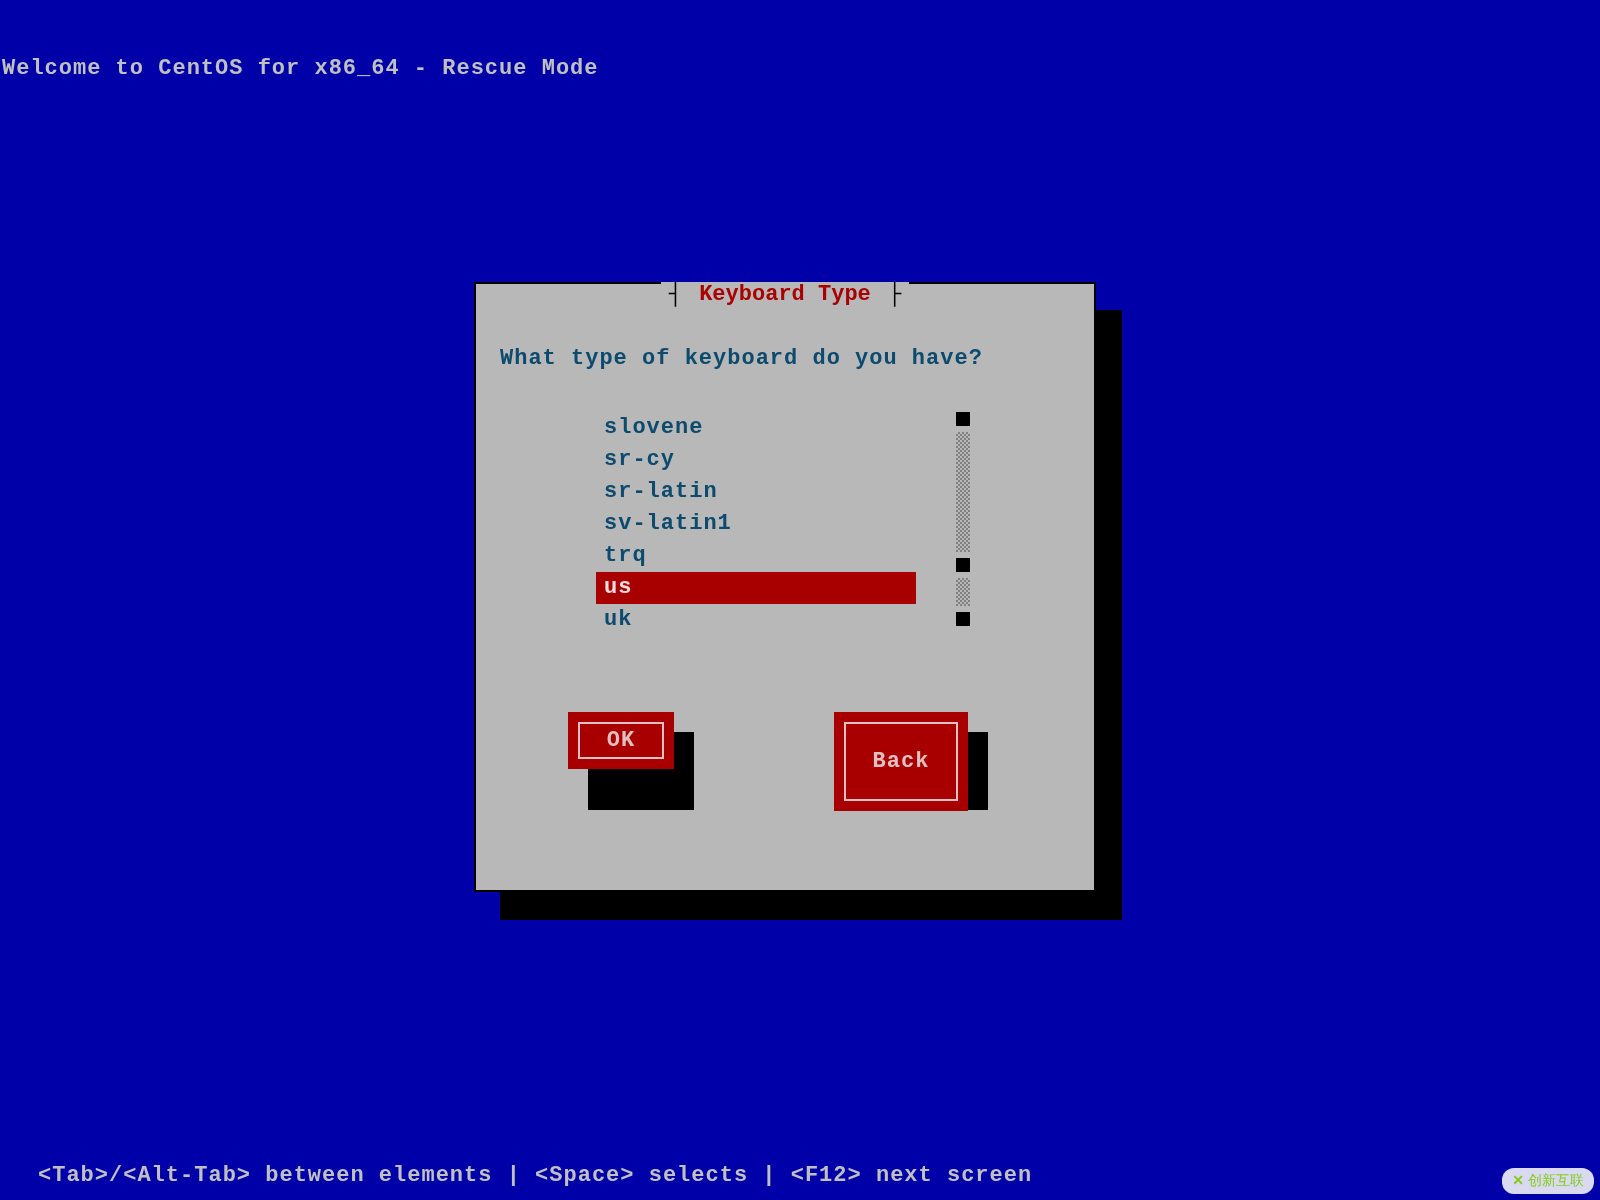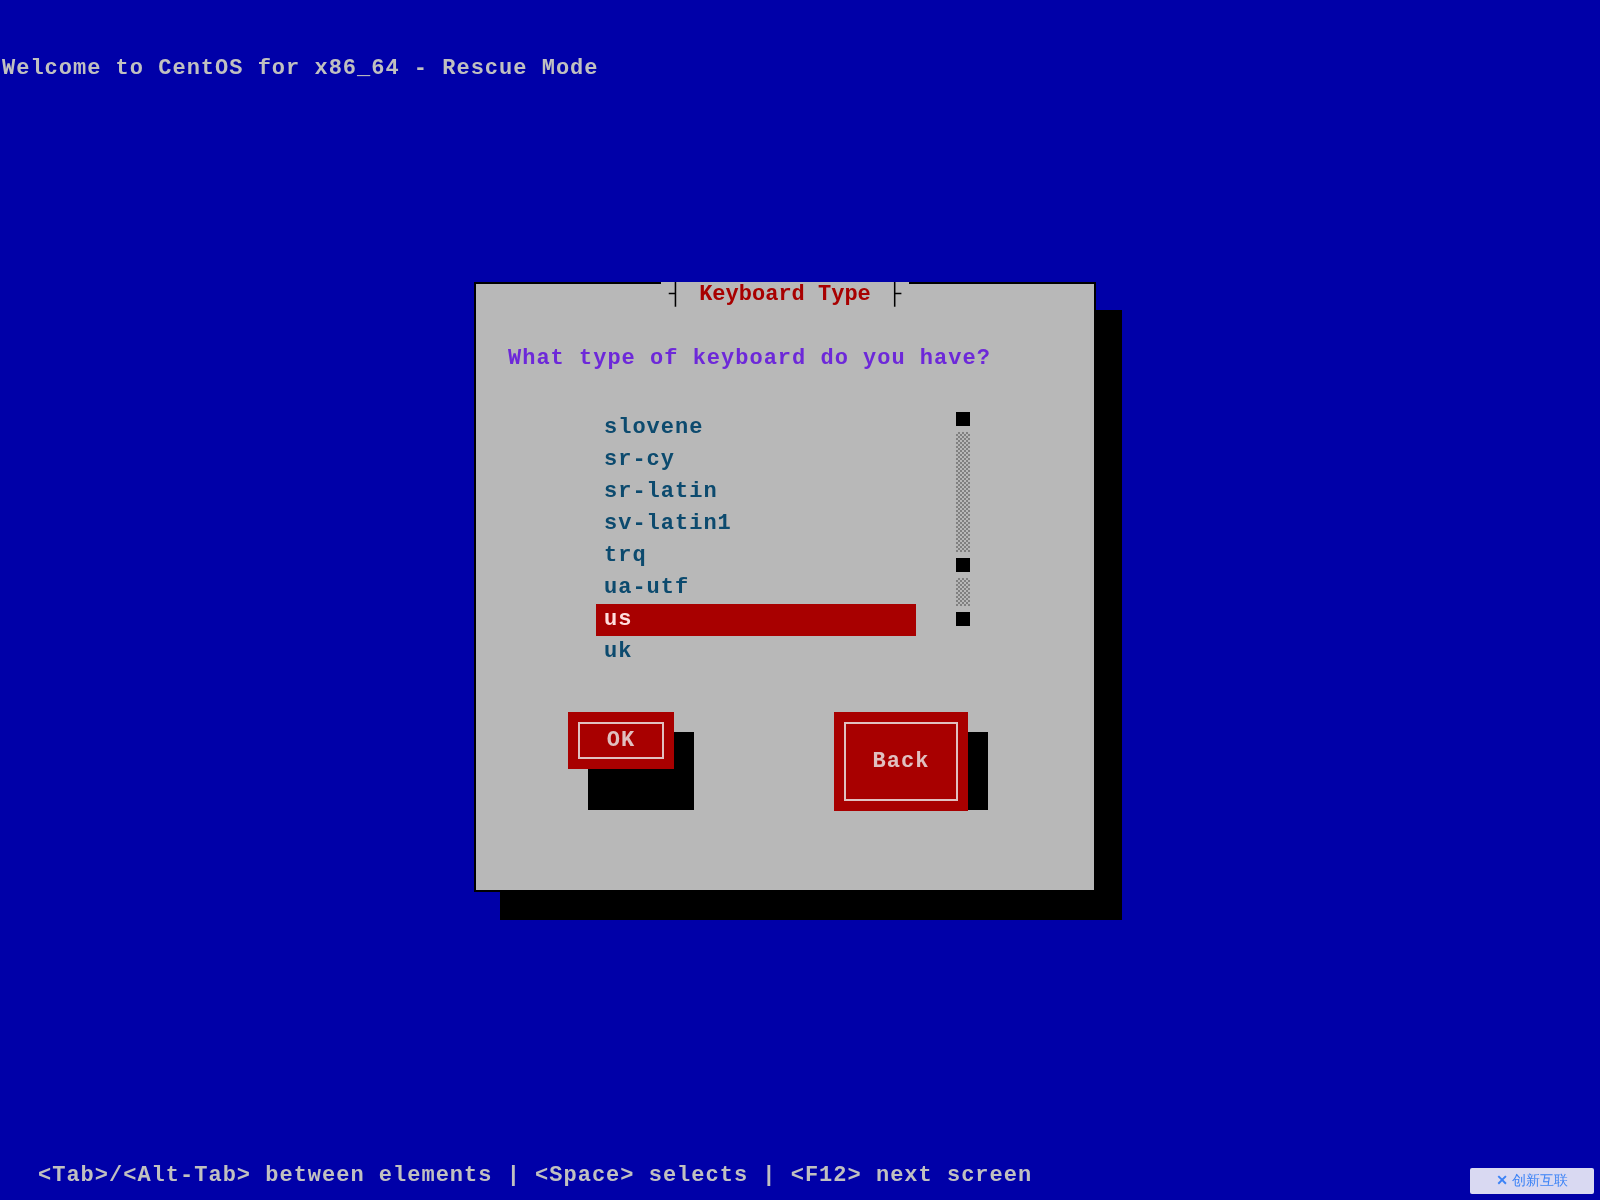--- a/index.html
+++ b/index.html
@@ -57,22 +57,22 @@
     color: #000000;
     font-size: 22px;
   }
   .dialog-title {
     color: #a80000;
     padding: 14px 4px;
   }
   .prompt-text {
     position: absolute;
     top: 62px;
-    left: 32px;
-    color: #6d28d9;
+    left: 24px;
+    color: #0c4a6e;
     letter-spacing: 1px;
   }
   .list-container {
     position: absolute;
     top: 128px;
     left: 120px;
     width: 400px;
   }
   .list-item {
     color: #0c4a6e;
@@ -164,26 +164,26 @@
     bottom: 12px;
     left: 38px;
     color: #c0c0c0;
     letter-spacing: 1px;
   }
   .watermark {
     position: absolute;
     bottom: 6px;
     right: 6px;
     background: rgba(255,255,255,0.85);
-    color: #3b82f6;
+    color: #84cc16;
     font-size: 14px;
     font-family: Arial, sans-serif;
     font-weight: normal;
-    padding: 4px 26px;
-    border-radius: 2px;
+    padding: 4px 10px;
+    border-radius: 12px;
   }
   .watermark-icon {
     display: inline-block;
     margin-right: 4px;
     font-weight: bold;
   }
 </style>
 </head>
 <body>
 
@@ -197,21 +197,20 @@
   </div>
 
   <div class="prompt-text">What type of keyboard do you have?</div>
 
   <div class="list-container">
     <div class="list-item">slovene</div>
     <div class="list-item">sr-cy</div>
     <div class="list-item">sr-latin</div>
     <div class="list-item">sv-latin1</div>
     <div class="list-item">trq</div>
-    <div class="list-item">ua-utf</div>
     <div class="list-item selected">us</div>
     <div class="list-item">uk</div>
   </div>
 
   <div class="scrollbar">
     <div class="scroll-solid"></div>
     <div style="height:6px"></div>
     <div class="scroll-shade"></div>
     <div style="height:6px"></div>
     <div class="scroll-solid"></div>

